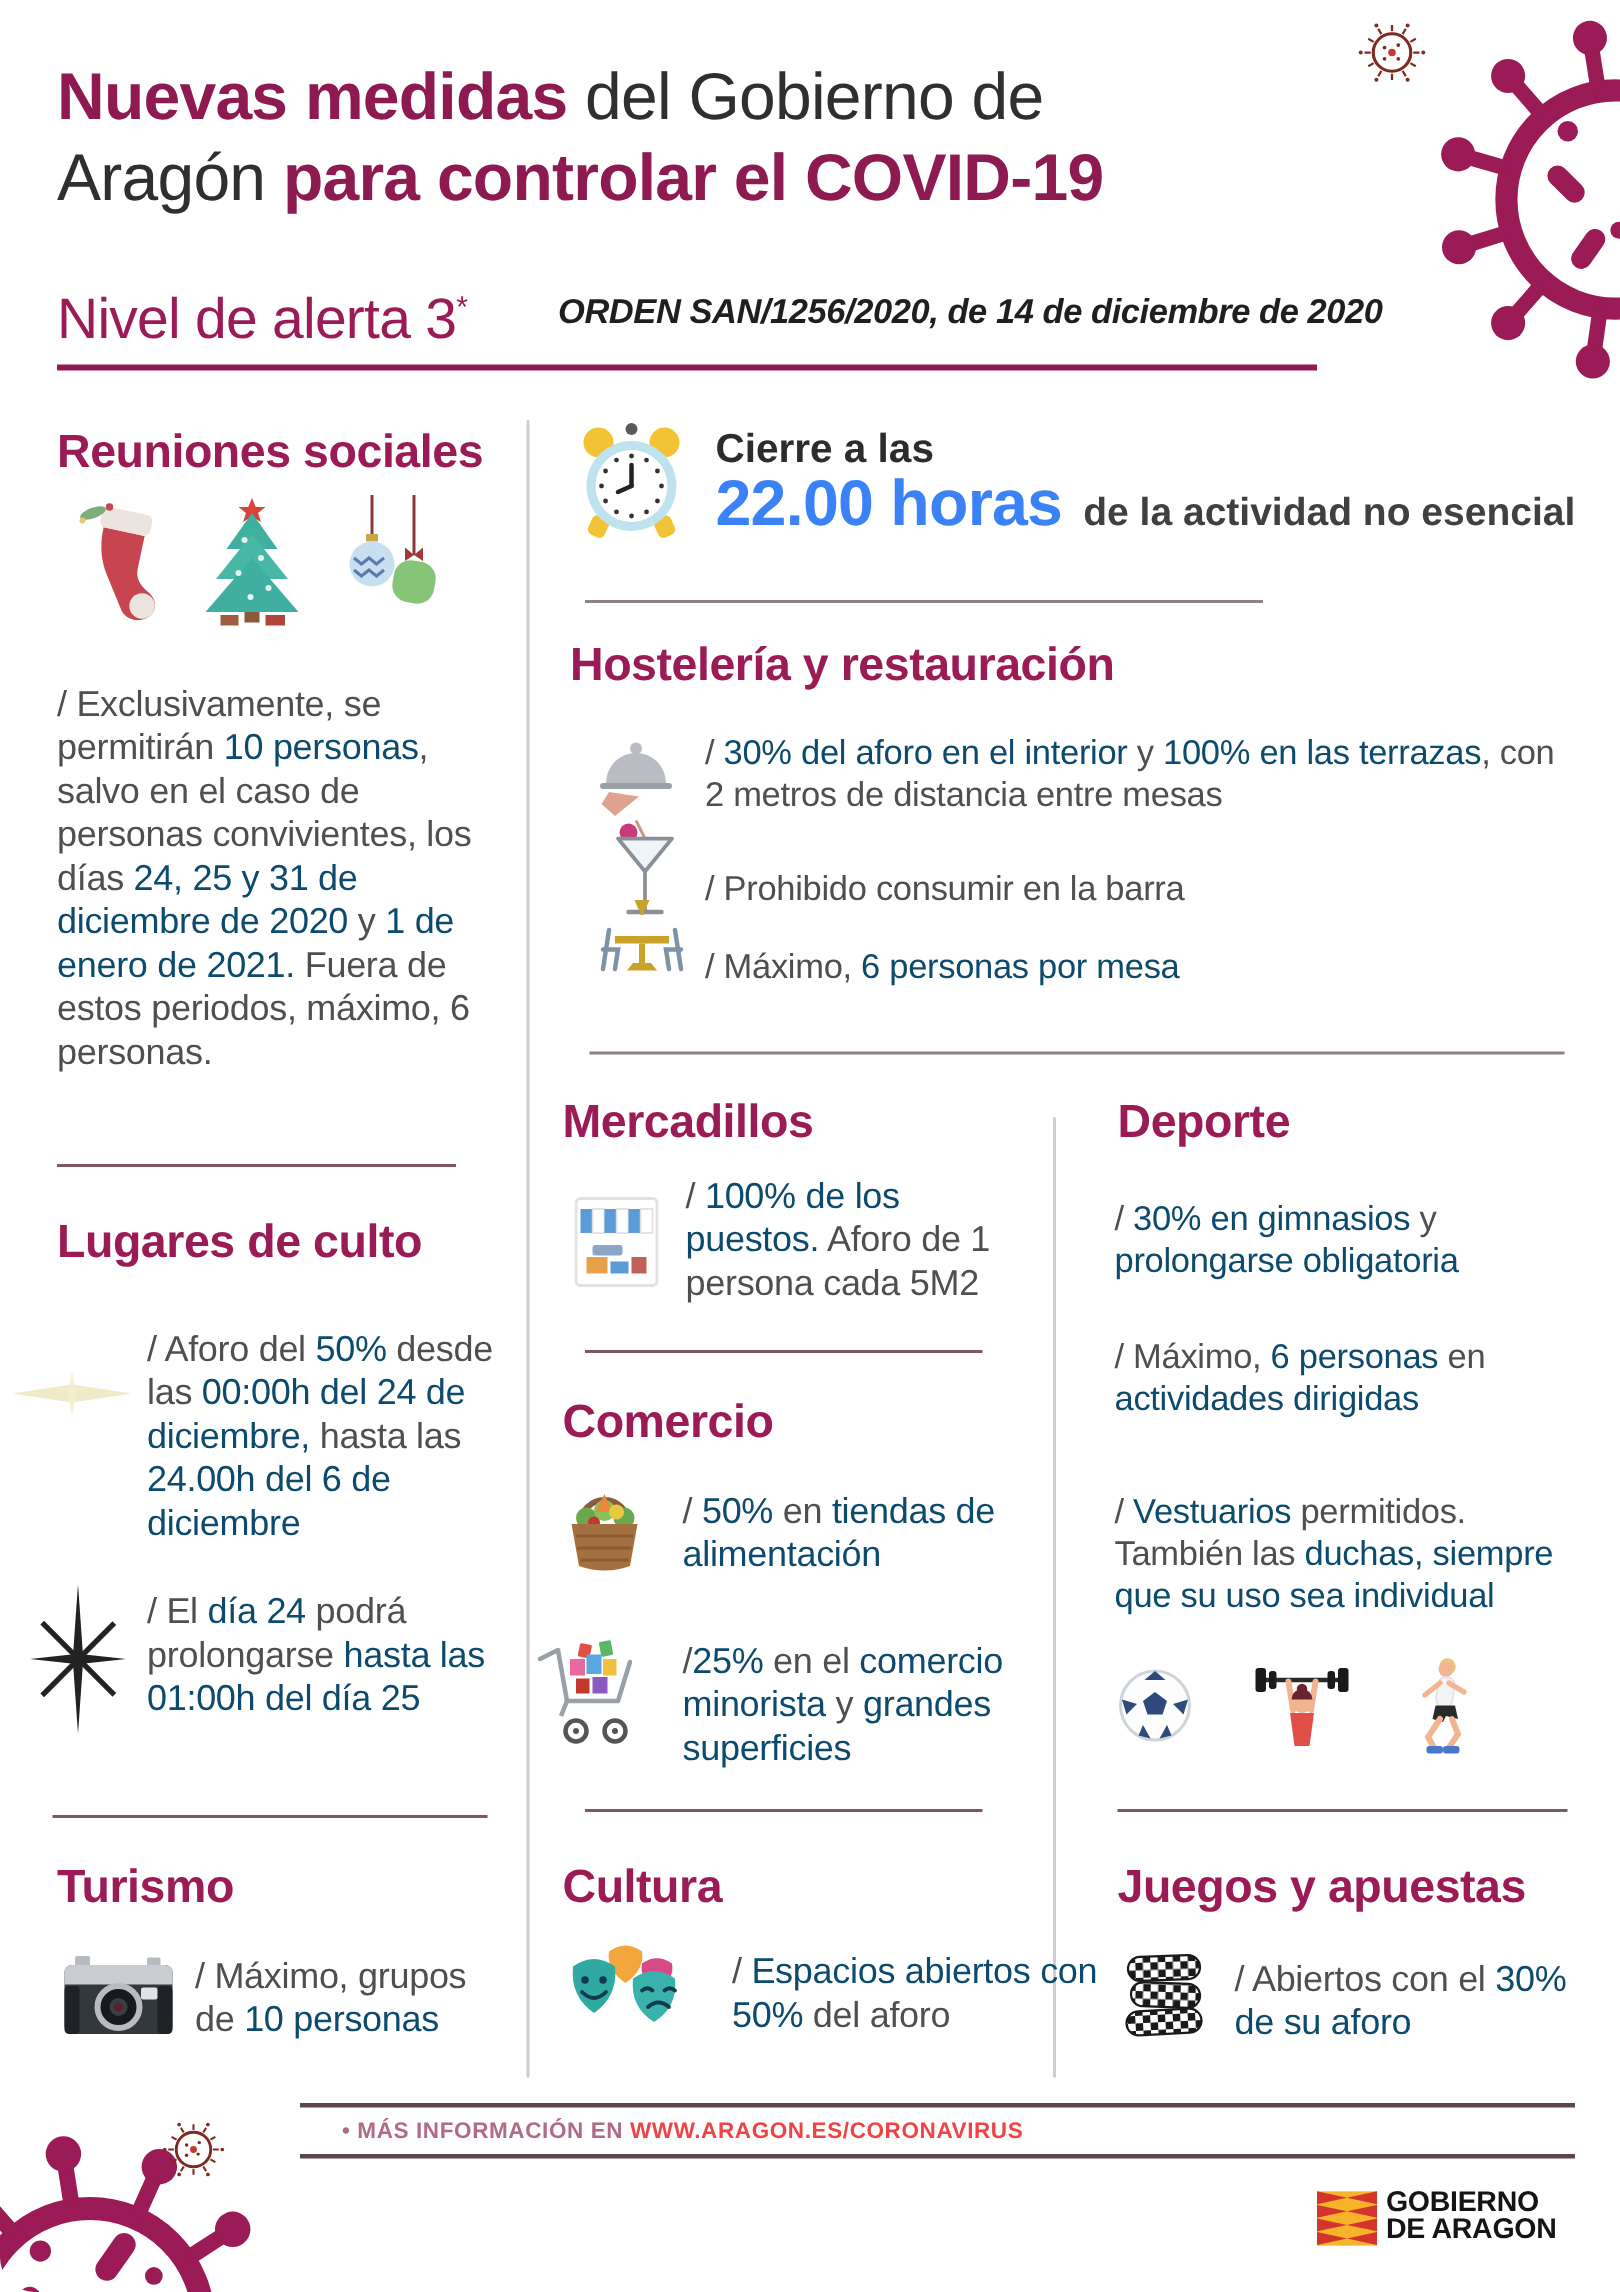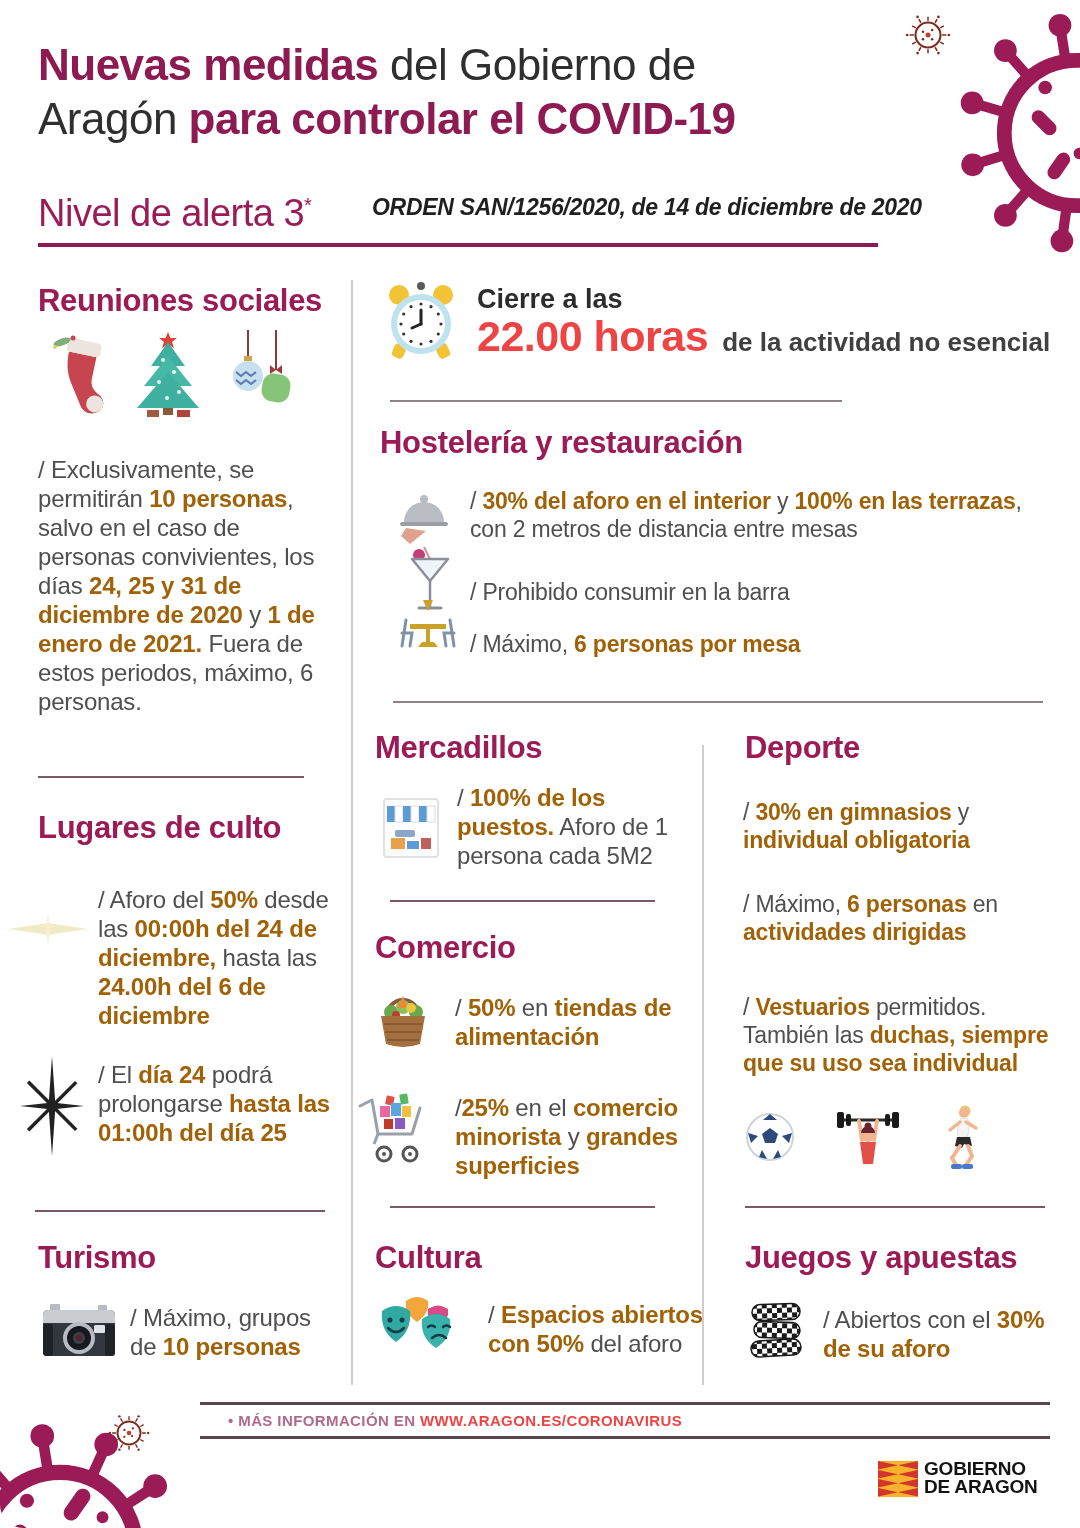--- a/index.html
+++ b/index.html
@@ -18,27 +18,27 @@
   
   .rule { position:absolute; height:2px; background:#7d5668; }
   .rule-accent { position:absolute; height:4px; background:#8e1a52; }
   .rule-gray { position:absolute; height:2px; background:#8f8188; }
   .vdiv { position:absolute; width:2px; background:#d2cbcf; }
   .frule { position:absolute; height:3px; background:#5a474e; }
 
   
   .h { font-size:31px; font-weight:700; color:#9b1b56; letter-spacing:-0.3px; }
   .bt { font-size:24px; line-height:29px; color:#4f4f4f; letter-spacing:-0.2px; }
-  .bt .b { font-weight:700; color:#a16207; }
+  .bt .b { font-weight:400; color:#0c4a6e; }
   .bt-sm { font-size:23px; line-height:28px; }
 
   
   .closure-prefix { font-size:27px; font-weight:700; color:#2c2c2c; }
   .closure-row { display:flex; align-items:baseline; gap:14px; }
-  .closure-time { font-size:43px; font-weight:700; color:#ef4444; letter-spacing:-0.5px; }
+  .closure-time { font-size:43px; font-weight:700; color:#3b82f6; letter-spacing:-0.5px; }
   .closure-suffix { font-size:26px; font-weight:700; color:#404040; }
 
   
   .info { font-size:15px; font-weight:700; letter-spacing:0.4px; color:#b06a8a; }
   .info .url { color:#ef4444; }
   .logo-text { font-size:19px; line-height:18px; font-weight:700; color:#141414; letter-spacing:-0.2px; }
 
   .icons-row { display:flex; }
 </style>
 </head>
@@ -353,21 +353,21 @@
     <circle cx="12" cy="27" r="2.5" fill="#123a4a"></circle>
       <circle cx="24" cy="27" r="2.5" fill="#123a4a"></circle>
     <path d="M10 35 q8 8 16 0" stroke="#123a4a" stroke-width="2.5" fill="none" stroke-linecap="round"></path>
     <path d="M44 26 q14 -10 28 0 q2 19 -14 29 q-16 -10 -14 -29 Z" fill="#38b2aa"></path>
     <path d="M50 34 q3.5 -3 7 0 M65 34 q3.5 -3 7 0" stroke="#123a4a" stroke-width="2.5" fill="none" stroke-linecap="round"></path>
     <path d="M54 45 q7 -6 14 0" stroke="#123a4a" stroke-width="2.5" fill="none" stroke-linecap="round"></path>
   </svg>
   <div class="abs bt" style="left:488px; top:1300px; width:250px;"><span>/ </span><span class="b">Espacios abiertos con 50%</span><span> del aforo</span></div>
 
   <div class="abs h" style="left:745px; top:730px;">Deporte</div>
-  <div class="abs bt bt-sm" style="left:743px; top:798px; width:312px;"><span>/ </span><span class="b">30% en gimnasios</span><span> y </span><span class="b">individual obligatoria</span></div>
+  <div class="abs bt bt-sm" style="left:743px; top:798px; width:312px;"><span>/ </span><span class="b">30% en gimnasios</span><span> y </span><span class="b">prolongarse obligatoria</span></div>
   <div class="abs bt bt-sm" style="left:743px; top:890px; width:312px;"><span>/ Máximo, </span><span class="b">6 personas</span><span> en </span><span class="b">actividades dirigidas</span></div>
   <div class="abs bt bt-sm" style="left:743px; top:982px; width:312px;margin-top:11px;"><span>/ </span><span class="b">Vestuarios</span><span> permitidos. También las </span><span class="b">duchas, siempre que su uso sea individual</span></div>
 
   <svg class="abs" style="left:745px; top:1112px;" width="50" height="50" viewBox="0 0 50 50">
     <circle cx="25" cy="25" r="23" fill="#fdfdfd" stroke="#cdd5db" stroke-width="2"></circle>
     <g fill="#2e4a7a">
       <polygon points="25,16 33,22 30,31 20,31 17,22"></polygon>
       <polygon points="25,2 32,8 18,8"></polygon>
       <polygon points="47,21 44,31 37,24"></polygon>
       <polygon points="3,21 6,31 13,24"></polygon>

